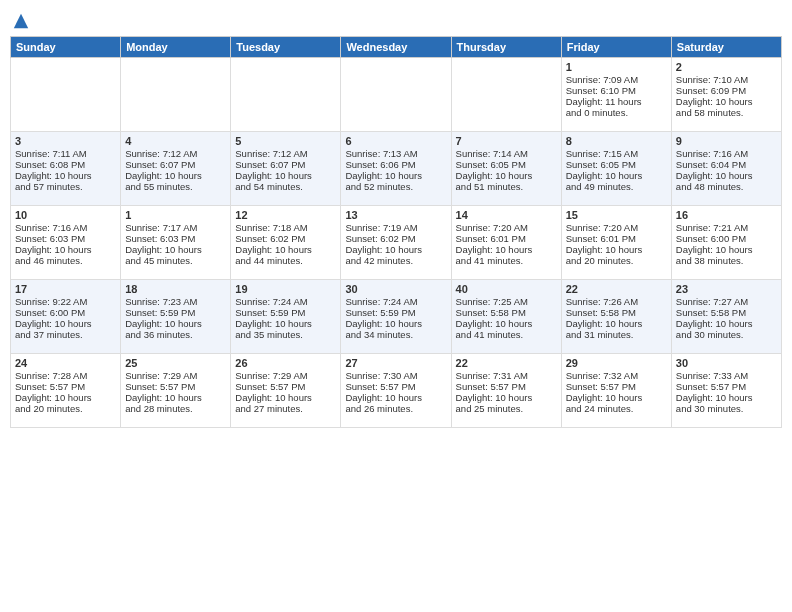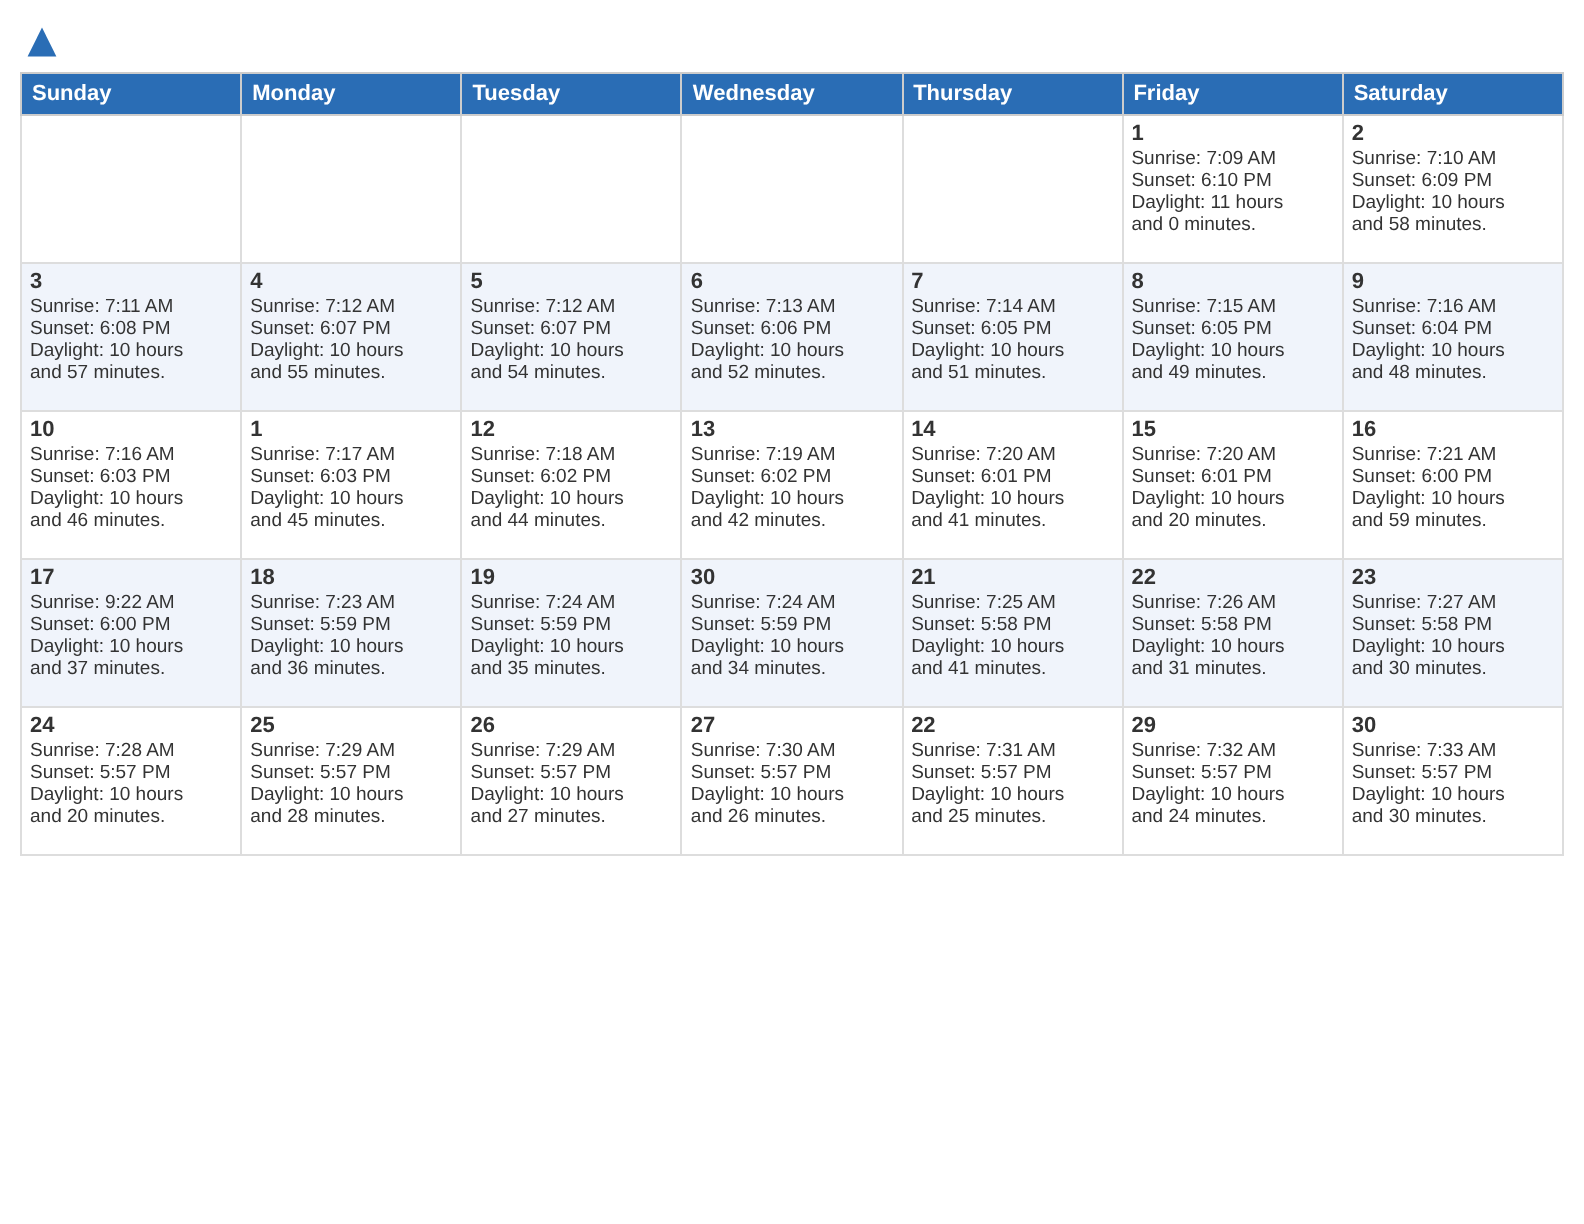--- a/index.html
+++ b/index.html
@@ -246,21 +246,21 @@
             <div>Sunrise: 7:20 AM</div>
             <div>Sunset: 6:01 PM</div>
             <div>Daylight: 10 hours</div>
             <div>and 20 minutes.</div>
           </td>
           <td>
             <span class="day-num">16</span>
             <div>Sunrise: 7:21 AM</div>
             <div>Sunset: 6:00 PM</div>
             <div>Daylight: 10 hours</div>
-            <div>and 59 minutes.</div>
+            <div>and 38 minutes.</div>
           </td>
         </tr>
         <tr>
           <td>
             <span class="day-num">17</span>
             <div>Sunrise: 9:22 AM</div>
             <div>Sunset: 6:00 PM</div>
             <div>Daylight: 10 hours</div>
             <div>and 37 minutes.</div>
           </td>
@@ -279,21 +279,21 @@
             <div>and 35 minutes.</div>
           </td>
           <td>
             <span class="day-num">30</span>
             <div>Sunrise: 7:24 AM</div>
             <div>Sunset: 5:59 PM</div>
             <div>Daylight: 10 hours</div>
             <div>and 34 minutes.</div>
           </td>
           <td>
-            <span class="day-num">21</span>
+            <span class="day-num">40</span>
             <div>Sunrise: 7:25 AM</div>
             <div>Sunset: 5:58 PM</div>
             <div>Daylight: 10 hours</div>
             <div>and 41 minutes.</div>
           </td>
           <td>
             <span class="day-num">22</span>
             <div>Sunrise: 7:26 AM</div>
             <div>Sunset: 5:58 PM</div>
             <div>Daylight: 10 hours</div>

